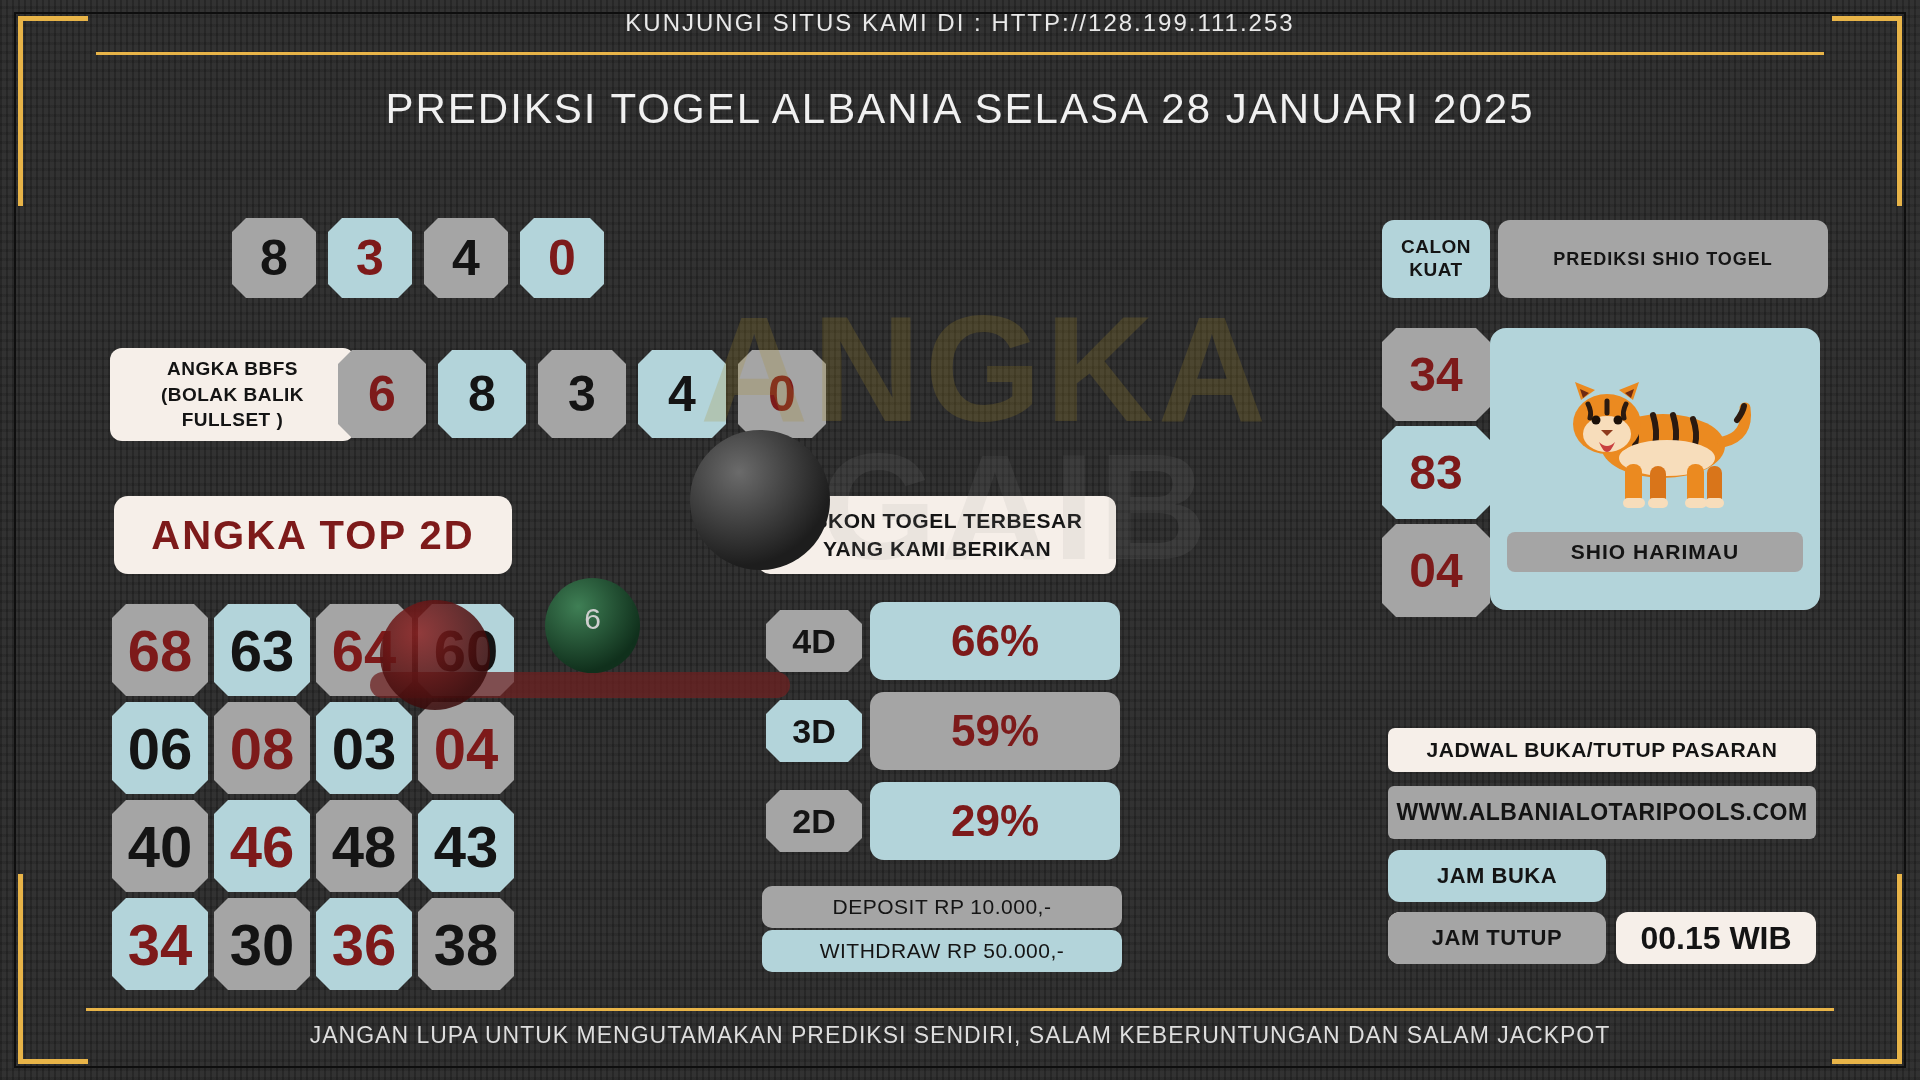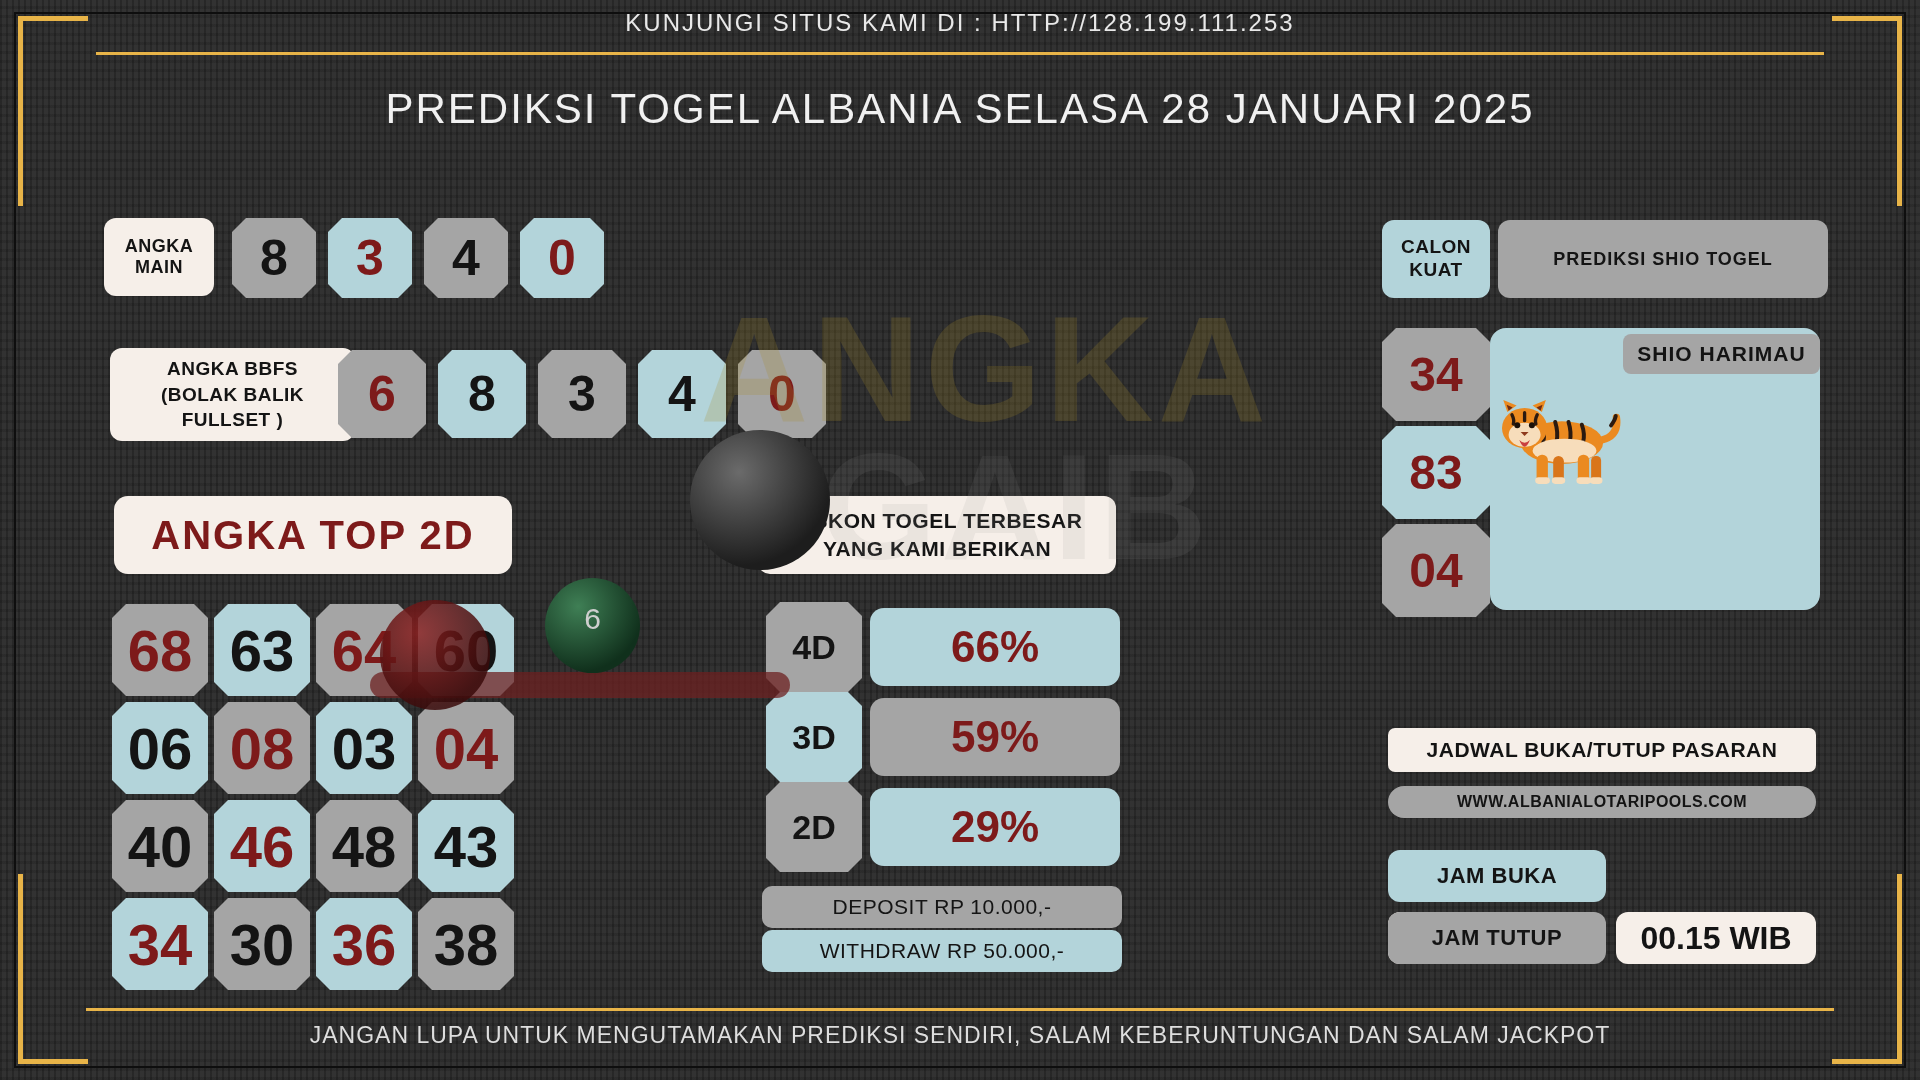--- a/index.html
+++ b/index.html
@@ -130,21 +130,21 @@
   }
   .grid2d .chip { width: 96px; height: 92px; font-size: 58px; }
 
   
   .diskon-title {
     position: absolute; left: 758px; top: 496px; width: 358px; height: 78px;
     font-size: 21px; line-height: 1.35; letter-spacing: .5px; border-radius: 12px;
     flex-direction: column;
   }
   .disc-row { position: absolute; display: flex; align-items: center; gap: 8px; }
-  .disc-row .lbl { width: 96px; height: 90px; font-size: 34px; border-radius: 10px; }
+  .disc-row .lbl { width: 96px; height: 62px; font-size: 34px; border-radius: 10px; }
   .disc-row .val { width: 250px; height: 78px; font-size: 44px; border-radius: 14px; }
   .disc-1 { left: 766px; top: 602px; }
   .disc-2 { left: 766px; top: 692px; }
   .disc-3 { left: 766px; top: 782px; }
 
   .money-row {
     position: absolute; height: 42px; width: 360px;
     font-size: 21px; letter-spacing: .5px; border-radius: 10px; font-weight: normal;
   }
   .m1 { left: 762px; top: 886px; }
@@ -159,37 +159,37 @@
   .shio-title {
     position: absolute; left: 1498px; top: 220px; width: 330px; height: 78px;
     font-size: 18px; letter-spacing: 1px; border-radius: 12px;
   }
   .calon-digits { position: absolute; left: 1382px; top: 328px; display: flex; flex-direction: column; gap: 5px; }
   .calon-digits .chip { width: 108px; height: 93px; font-size: 48px; }
 
   .shio-card {
     position: absolute; left: 1490px; top: 328px; width: 330px; height: 282px;
     background: #b3d4da; border-radius: 16px;
-    display: flex; flex-direction: row; align-items: flex-start; justify-content: flex-start;
+    display: flex; flex-direction: column; align-items: center; justify-content: flex-start;
   }
   .shio-img { width: 200px; height: 180px; margin-top: 18px; }
   .shio-name {
     width: 296px; height: 40px; margin-top: 6px;
     background: #a5a5a5; border-radius: 8px;
     display: flex; align-items: center; justify-content: center;
     font-size: 21px; color: #141414; font-weight: bold; letter-spacing: 1px;
   }
 
   .jadwal-title {
     position: absolute; left: 1388px; top: 728px; width: 428px; height: 44px;
     font-size: 21px; letter-spacing: .5px; border-radius: 7px;
   }
   .jadwal-web {
-    position: absolute; left: 1388px; top: 786px; width: 428px; height: 32px;
-    font-size: 16px; letter-spacing: .5px; border-radius: 18px;
+    position: absolute; left: 1388px; top: 786px; width: 428px; height: 53px;
+    font-size: 23px; letter-spacing: .5px; border-radius: 6px;
   }
   .jam-row { position: absolute; display: flex; gap: 10px; }
   .jam-row .lbl { width: 218px; height: 52px; font-size: 22px; letter-spacing: .5px; border-radius: 12px; }
   .jam-row .val { width: 200px; height: 52px; font-size: 32px; border-radius: 12px; }
   .jam-1 { left: 1388px; top: 850px; flex-direction: column; }
   .jam-2 { left: 1388px; top: 912px; justify-content: center; }
 
   
   .footer {
     position: absolute; left: 0; top: 1022px; width: 1920px;
@@ -238,21 +238,20 @@
   <div class="ball dark"></div>
   <div class="swoosh"></div>
   <div class="ball red"></div>
   <div class="ball green">
     <div class="num">6</div>
   </div>
 
   <div class="topbar">KUNJUNGI SITUS KAMI DI : HTTP://128.199.111.253</div>
   <div class="title">PREDIKSI TOGEL ALBANIA SELASA 28 JANUARI 2025</div>
 
-  <div class="chip cream t-dark angka-main-label">ANGKA MAIN</div>
   <div class="am-digits">
     <div class="chip oct grey t-dark">8</div>
     <div class="chip oct blue t-red">3</div>
     <div class="chip oct grey t-dark">4</div>
     <div class="chip oct blue t-red">0</div>
   </div>
 
   <div class="chip cream t-dark bbfs-label">
     <span>ANGKA BBFS</span>
     <span>(BOLAK BALIK</span>

